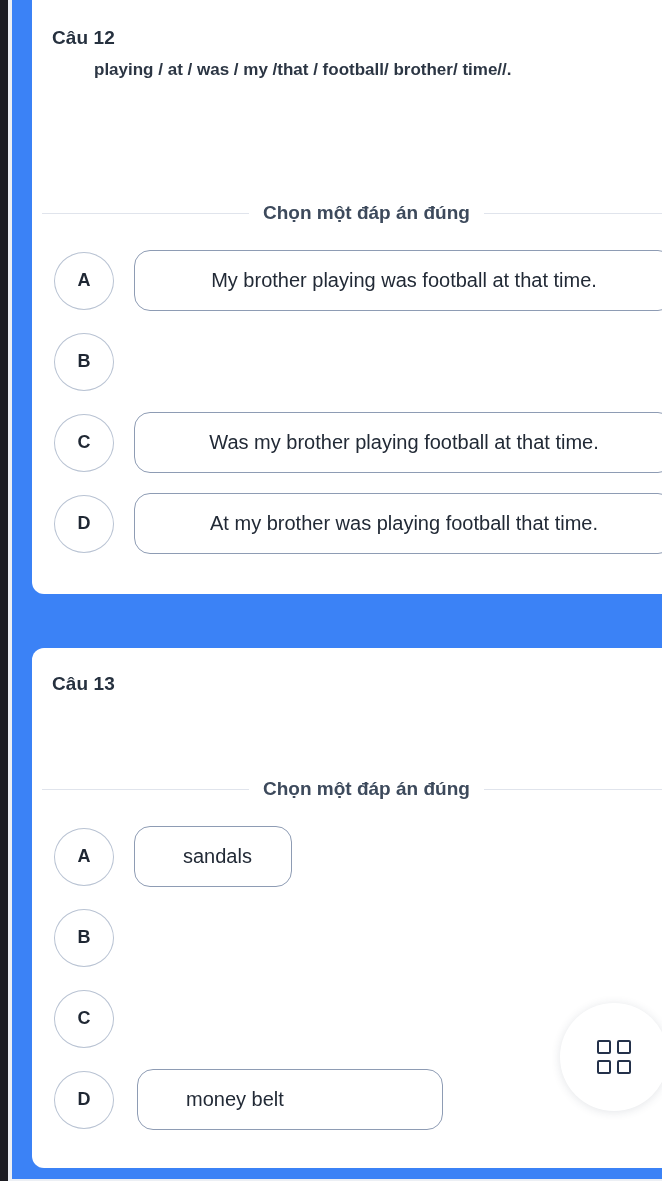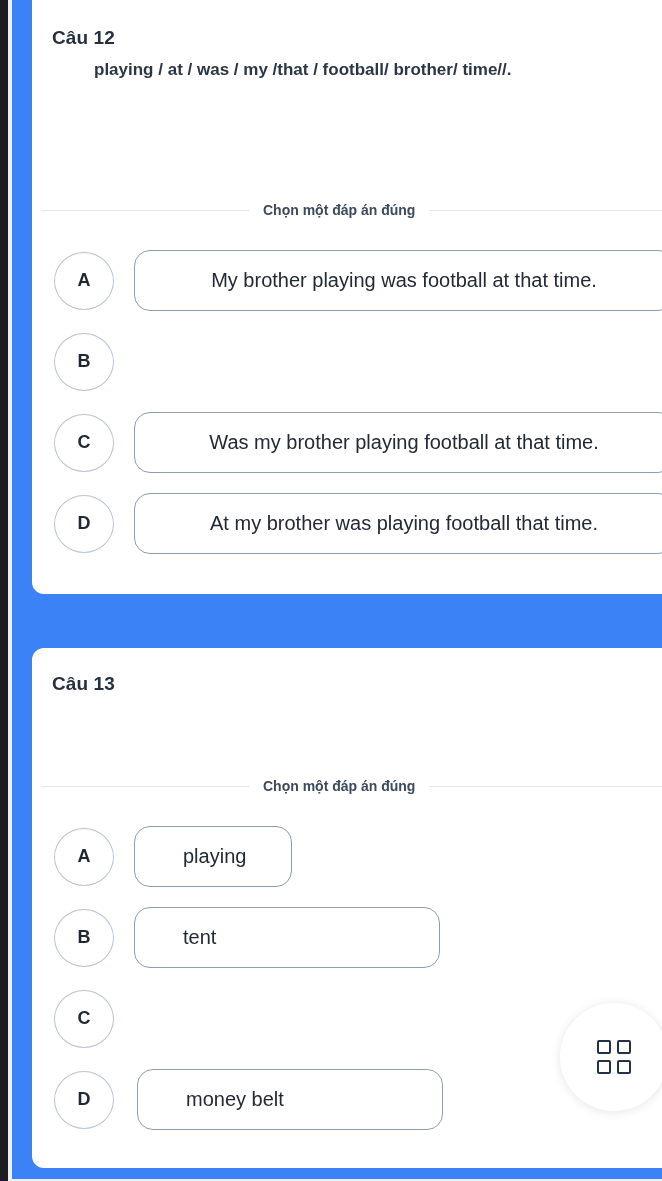--- a/index.html
+++ b/index.html
@@ -77,21 +77,21 @@
   #card-13 .choose-row { top: 130px; }
 
   .choose-row .rule {
     height: 1px;
     background: #e0e4ec;
   }
   .choose-row .rule-left  { width: 207px; margin-left: 10px; }
   .choose-row .rule-right { flex: 1 1 auto; }
 
   .choose-label {
-    font-size: 14px;
+    font-size: 19px;
     font-weight: bold;
     color: #3d4a5c;
     white-space: nowrap;
   }
 
   
   .options { position: absolute; left: 0; width: 662px; }
   #card-12 .options { top: 258px; }
   #card-13 .options { top: 168px; }
 
@@ -221,26 +221,25 @@
     <div class="choose-row">
       <div class="rule rule-left"></div>
       <div class="choose-label">Chọn một đáp án đúng</div>
       <div class="rule rule-right"></div>
     </div>
 
     <div class="options">
 
       <div class="option">
         <div class="opt-badge">A</div>
-        <div class="opt-box w-a">playing</div>
+        <div class="opt-box w-a">sandals</div>
       </div>
 
       <div class="option">
         <div class="opt-badge">B</div>
-        <div class="opt-box w-b">tent</div>
       </div>
 
       <div class="option">
         <div class="opt-badge">C</div>
       </div>
 
       <div class="option">
         <div class="opt-badge">D</div>
         <div class="opt-box w-d">money belt</div>
       </div>

